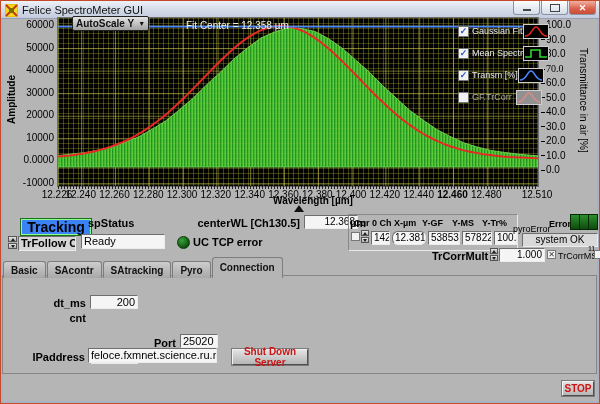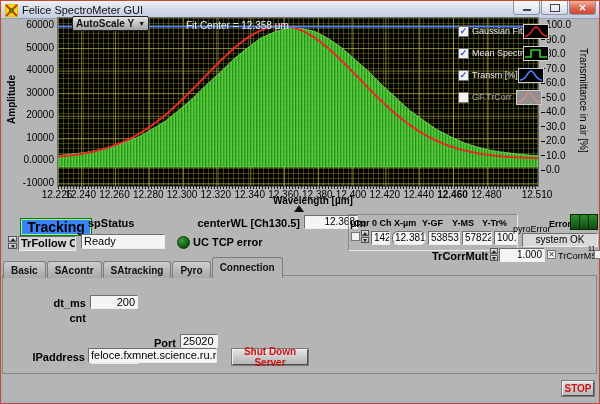--- a/index.html
+++ b/index.html
@@ -228,21 +228,21 @@
       <span class="tick yltick" style="left: 18px; top: 41.5714px;">50000</span>
       <span class="tick yltick" style="left: 18px; top: 64.1429px;">40000</span>
       <span class="tick yltick" style="left: 18px; top: 86.7143px;">30000</span>
       <span class="tick yltick" style="left: 18px; top: 109.286px;">20000</span>
       <span class="tick yltick" style="left: 18px; top: 131.857px;">10000</span>
       <span class="tick yltick" style="left: 18px; top: 154.429px;">0.0000</span>
       <span class="tick yltick" style="left: 18px; top: 177px;">-10000</span>
       <span class="tick yrtick" style="left: 541px; top: 19px;">100.0</span>
       <span class="tick yrtick" style="left: 541px; top: 33.5px;">90.0</span>
       <span class="tick yrtick" style="left: 541px; top: 48px;">80.0</span>
-      <span class="tick yrtick" style="left: 541px; top: 62.5px;">70.0</span>
+      <span class="tick yrtick" style="left: 541px; top: 62.5px; font-family: Liberation Serif, serif;">70.0</span>
       <span class="tick yrtick" style="left: 541px; top: 77px;">60.0</span>
       <span class="tick yrtick" style="left: 541px; top: 91.5px;">50.0</span>
       <span class="tick yrtick" style="left: 541px; top: 106px;">40.0</span>
       <span class="tick yrtick" style="left: 541px; top: 120.5px;">30.0</span>
       <span class="tick yrtick" style="left: 541px; top: 135px;">20.0</span>
       <span class="tick yrtick" style="left: 541px; top: 149.5px;">10.0</span>
       <span class="tick yrtick" style="left: 541px; top: 164px;">0.0</span>
     </div>
 
   <div style="position:absolute;left:294px;top:205px;width:0;height:0;border-left:5px solid transparent;border-right:5px solid transparent;border-bottom:7px solid #111;"></div>

